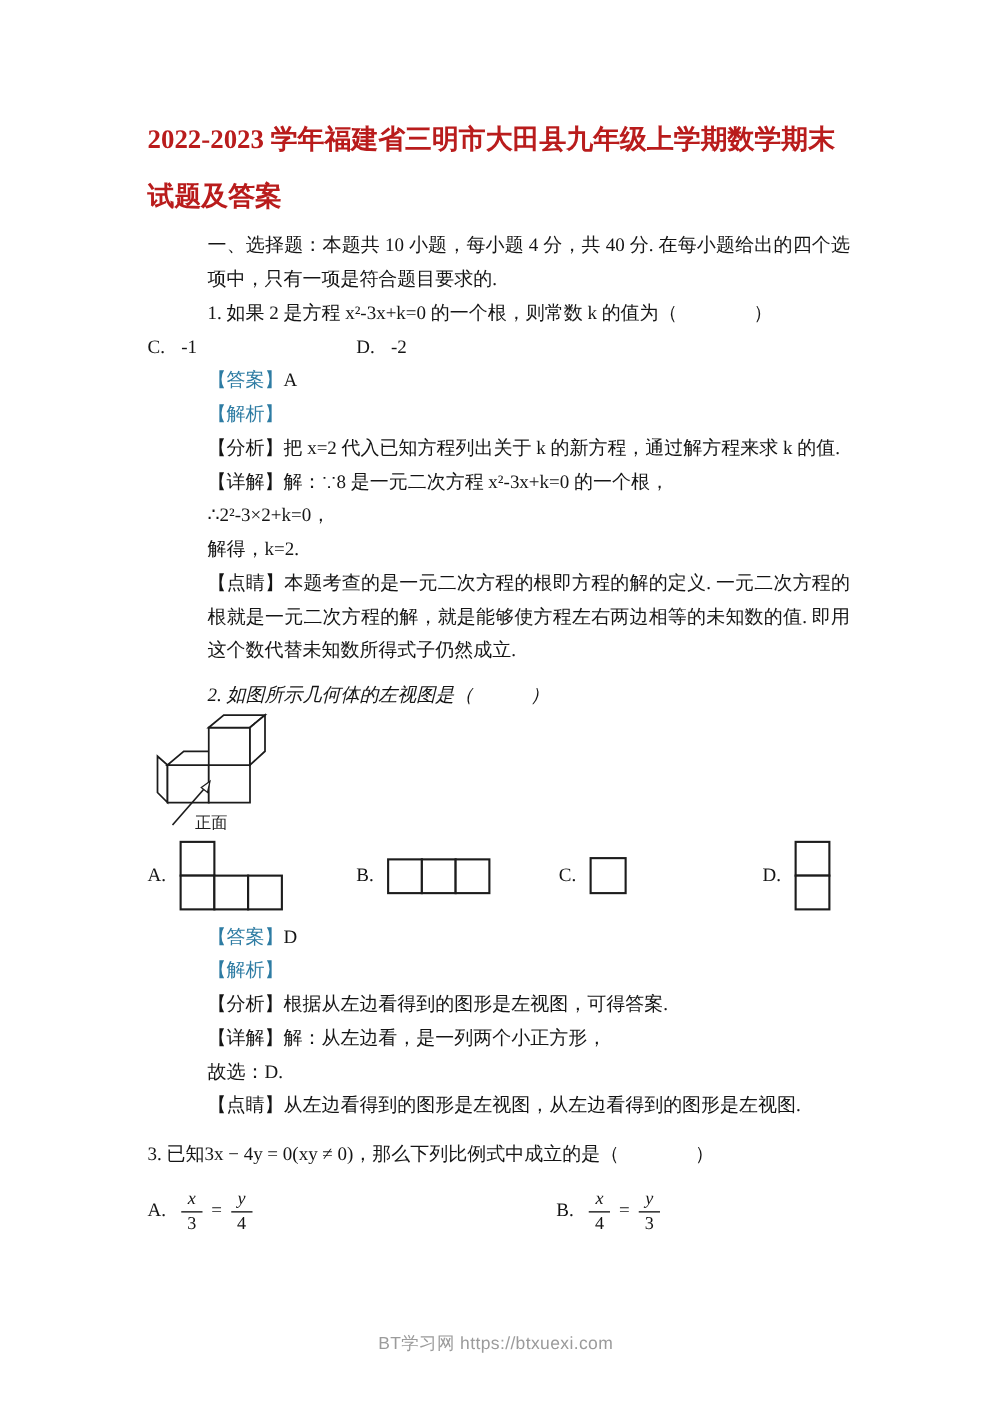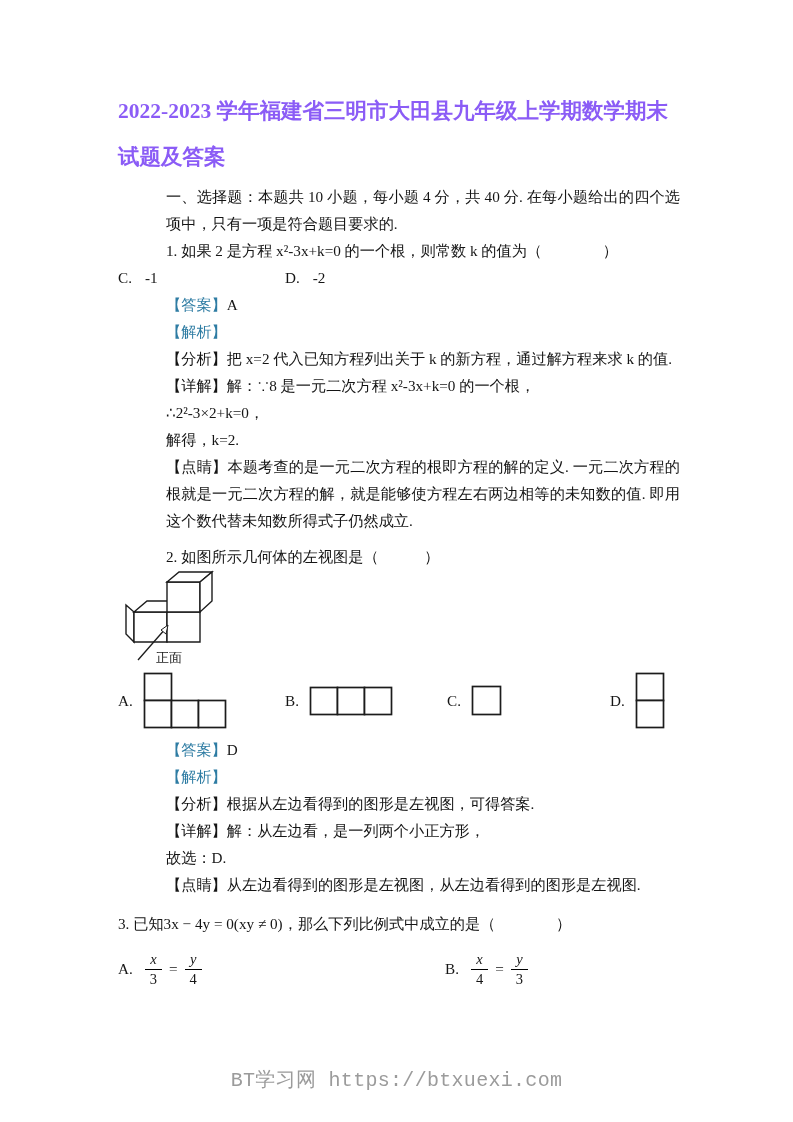--- a/index.html
+++ b/index.html
@@ -4,21 +4,21 @@
 <style>
   * { margin:0; padding:0; box-sizing:border-box; }
   html,body { background:#ffffff; }
   body {
     width:793px; height:1122px; position:relative; overflow:hidden;
     font-family:"Liberation Serif","DejaVu Serif",serif;
     color:#151515;
   }
   .content { position:absolute; left:118px; top:0; width:562px; }
   .title-line {
-    font-size:21.5px; font-weight:bold; line-height:46px; color:#8b5cf6;
+    font-size:21.5px; font-weight:bold; line-height:46px; color:#b91c1c;
     white-space:nowrap;
   }
   .title-block { margin-top:88px; }
   p.body-line, div.body-line {
     font-size:15.2px; line-height:27px; text-align:justify; color:#151515;margin-left:48px;
   }
   .accent { color:#2e7ca3; }
   .opts-row {
     display:grid; grid-template-columns:167px 162px 163px auto;
     font-size:15.2px; line-height:27px;
@@ -38,22 +38,22 @@
     align-items:center;
   }
   .q3-opt { display:flex; align-items:center; font-size:15.2px; }
   .q3-opt .opt-label { margin-right:12px; }
   .frac { display:inline-block; text-align:center; font-size:14.5px; line-height:1.15; }
   .frac .num { display:block; padding:0 5px 1px 5px; border-bottom:1.1px solid #000; font-style:italic; }
   .frac .den { display:block; padding:1px 5px 0 5px; }
   .eq { margin:0 7px; }
   .footer {
     position:absolute; top:1066px; left:0; width:793px; text-align:center;
-    font-family:Liberation Mono, monospace;
-    font-size:20px; color:#9b9b9b; letter-spacing:0.3px;
+    font-family:Liberation Sans, sans-serif;
+    font-size:14px; color:#9b9b9b; letter-spacing:0.3px;
   }
   svg polygon, svg rect, svg line { stroke:#1c1c1c; fill:#ffffff; }
   .fig-label { font-size:13px; fill:#1c1c1c; font-family:"Liberation Serif",serif; }
 </style>
 </head>
 <body>
 
 <div class="content">
 
   <div class="title-block">
@@ -71,21 +71,21 @@
   </div>
 
   <p class="body-line"><span class="accent">【答案】</span><span>A</span></p>
   <p class="body-line"><span class="accent">【解析】</span></p>
   <p class="body-line">【分析】把 x=2 代入已知方程列出关于 k 的新方程，通过解方程来求 k 的值.</p>
   <p class="body-line">【详解】解：∵8 是一元二次方程 x²-3x+k=0 的一个根，</p>
   <p class="body-line">∴2²-3×2+k=0，</p>
   <p class="body-line">解得，k=2.</p>
   <p class="body-line">【点睛】本题考查的是一元二次方程的根即方程的解的定义. 一元二次方程的根就是一元二次方程的解，就是能够使方程左右两边相等的未知数的值. 即用这个数代替未知数所得式子仍然成立.</p>
 
-  <p class="body-line" style="margin-top:9px;">2.  如图所示几何体的左视图是（　　　）</p>
+  <p class="body-line" style="margin-top:9px;font-style:italic;">2.  如图所示几何体的左视图是（　　　）</p>
 
   <div class="figure-wrap">
     <svg width="165" height="95" viewBox="0 0 165 95">
 
       <polygon points="8,35 16,42 16,72 8,64" stroke-width="1.4"></polygon>
 
       <polygon points="16,42 49,42 49,72 16,72" stroke-width="1.4"></polygon>
       <polygon points="49,42 82,42 82,72 49,72" stroke-width="1.4"></polygon>
 
       <polygon points="16,42 29,31 62,31 49,42" stroke-width="1.4"></polygon>

